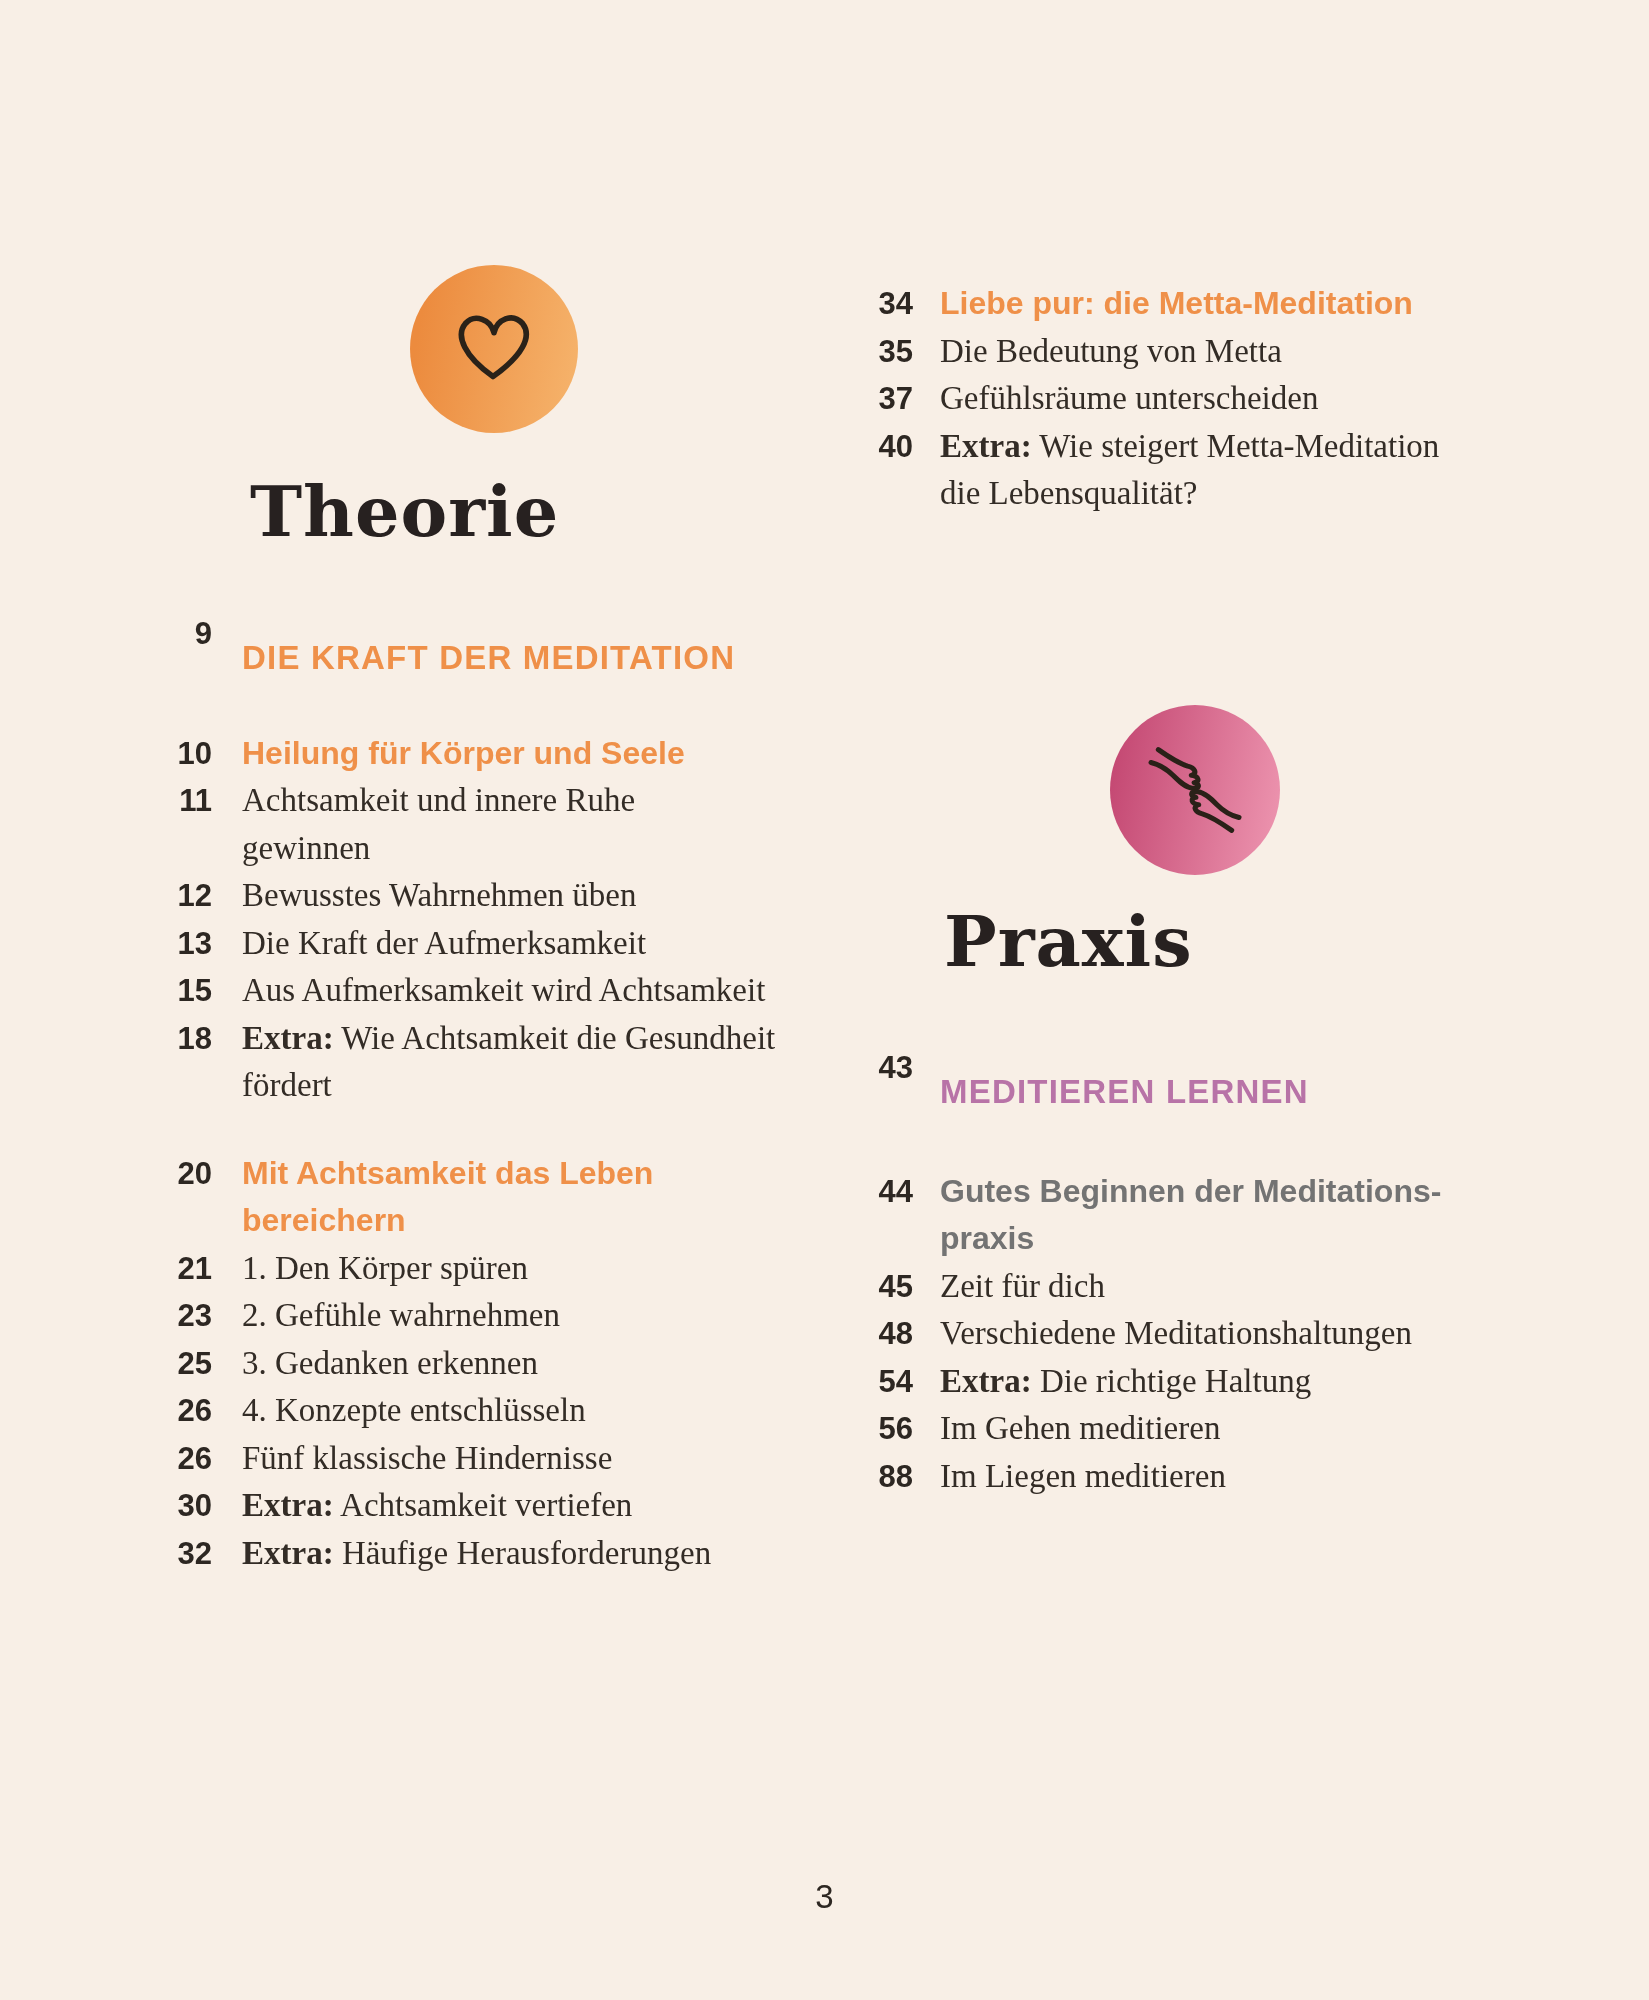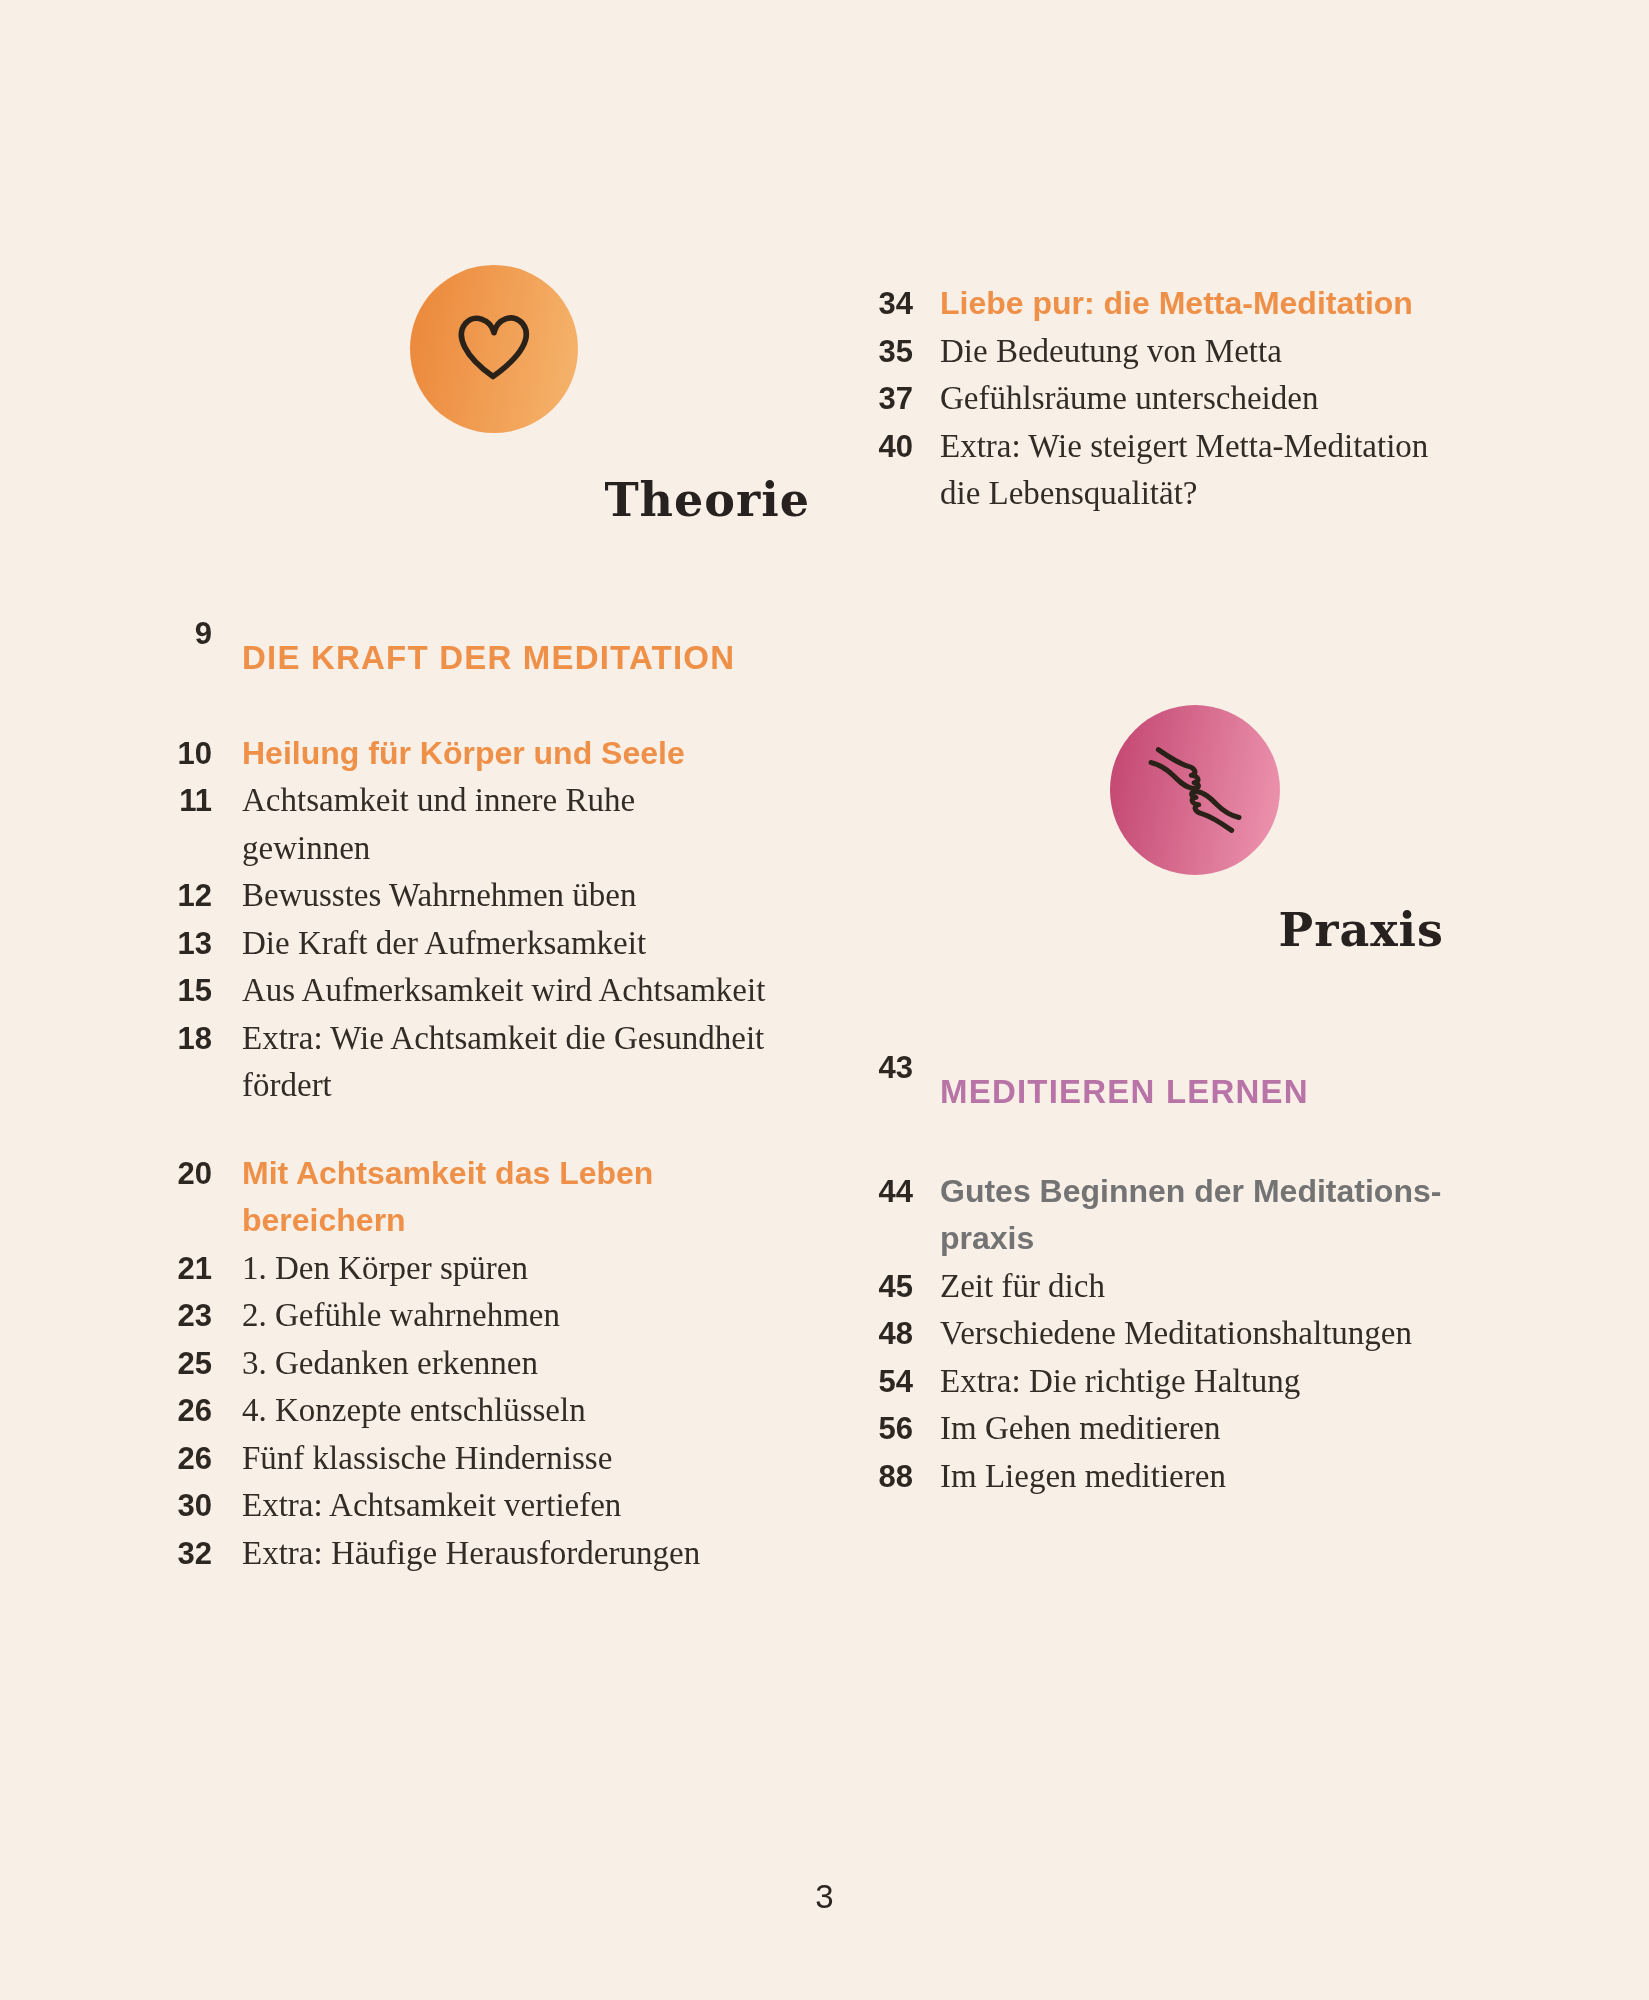--- a/index.html
+++ b/index.html
@@ -13,22 +13,22 @@
   
   .badge { border-radius:50%; display:flex; align-items:center; justify-content:center; }
   .badge-orange { left:410px; top:265px; width:168px; height:168px;
     background:linear-gradient(100deg,#ec8b3e 10%,#f5b169 92%); }
   .badge-pink { left:1110px; top:705px; width:170px; height:170px;
     background:linear-gradient(100deg,#c54a74 8%,#ec93ae 95%); }
   .badge svg { display:block; }
 
   
   .big-heading {
-    font-family:"DejaVu Serif", serif; font-weight:700; font-size:46px;
-    color:#272120; text-align:right; letter-spacing:1px; line-height:1;
+    font-family:"DejaVu Serif", serif; font-weight:700; font-size:70px;
+    color:#272120; text-align:left; letter-spacing:1px; line-height:1;
   }
   #theorie-heading { left:250px; top:477px; width:560px; }
   #praxis-heading  { left:944px; top:907px; width:500px; }
 
   
   .toclist { display:block; }
   #left-list      { left:140px; top:610px;  width:660px; }
   #right-top-list { left:848px; top:280px;  width:640px; }
   #right-list     { left:848px; top:1044px; width:640px; }
 
@@ -37,21 +37,21 @@
     flex:0 0 72px; width:72px; text-align:right;
     font-family:"Liberation Sans", sans-serif; font-weight:700; font-size:31px;
     color:#2d2722; line-height:47.5px;
   }
   .rlist .num { flex:0 0 65px; width:65px; }
   .txt {
     padding-left:30px; font-family:"Liberation Serif", serif;
     font-size:33px; color:#332c26; line-height:47.5px;
   }
   .rlist .txt { padding-left:27px; }
-  .extra { font-weight:400; }
+  .extra { font-weight:700; }
 
   
   .row-header .txt {
     font-family:"Liberation Sans", sans-serif; font-weight:700; font-size:33px;
     letter-spacing:1.2px; color:#ef9049;margin-top:24px;
   }
   .row-header.pink .txt { color:#b873a7;text-align:right; }
 
   
   .accent-o .txt {

